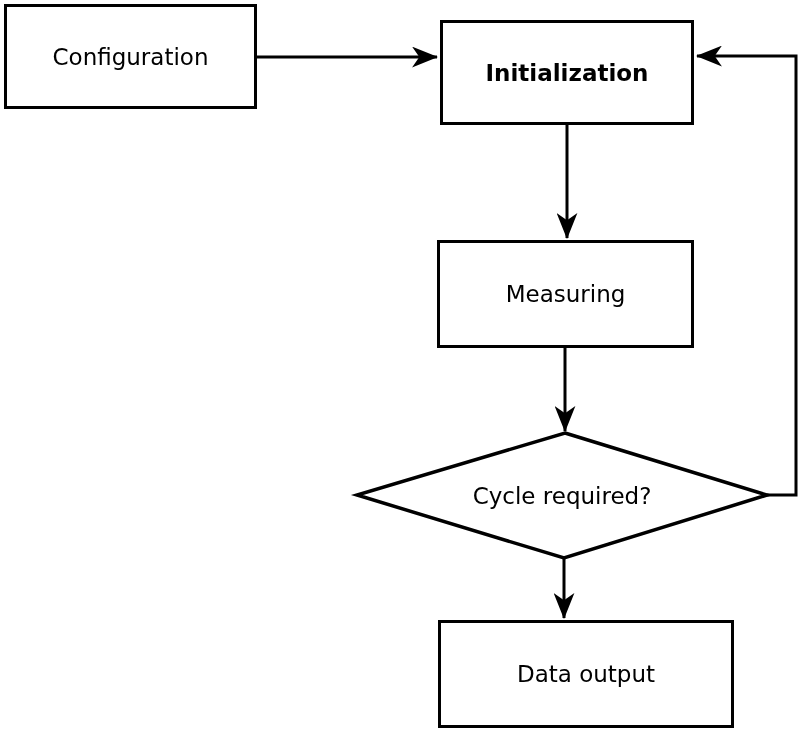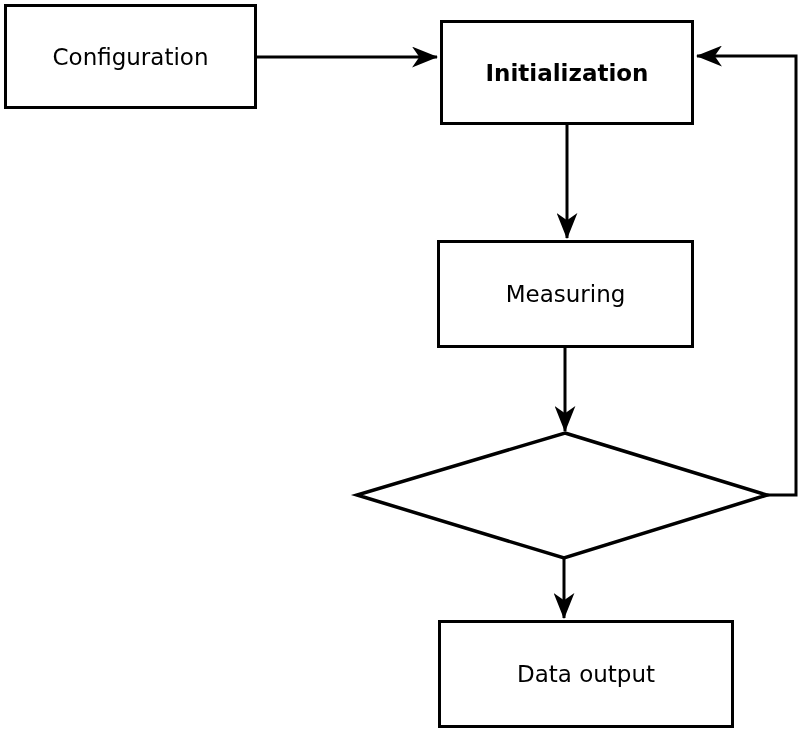--- a/index.html
+++ b/index.html
@@ -82,18 +82,21 @@
   </div>
 
   <div class="node rect" style="left:440px; top:20px; width:254px; height:105px;font-weight:bold;">
     <span>Initialization</span>
   </div>
 
   <div class="node rect" style="left:437px; top:240px; width:257px; height:108px;text-align:right;">
     <span>Measuring</span>
   </div>
 
+  <div class="node diamond-label" style="left:357px; top:433px; width:410px; height:125px;">
+    <span>Cycle required?</span>
+  </div>
 
   <div class="node rect" style="left:438px; top:620px; width:296px; height:108px;">
     <span>Data output</span>
   </div>
 
 </div>
 
 </body></html>

